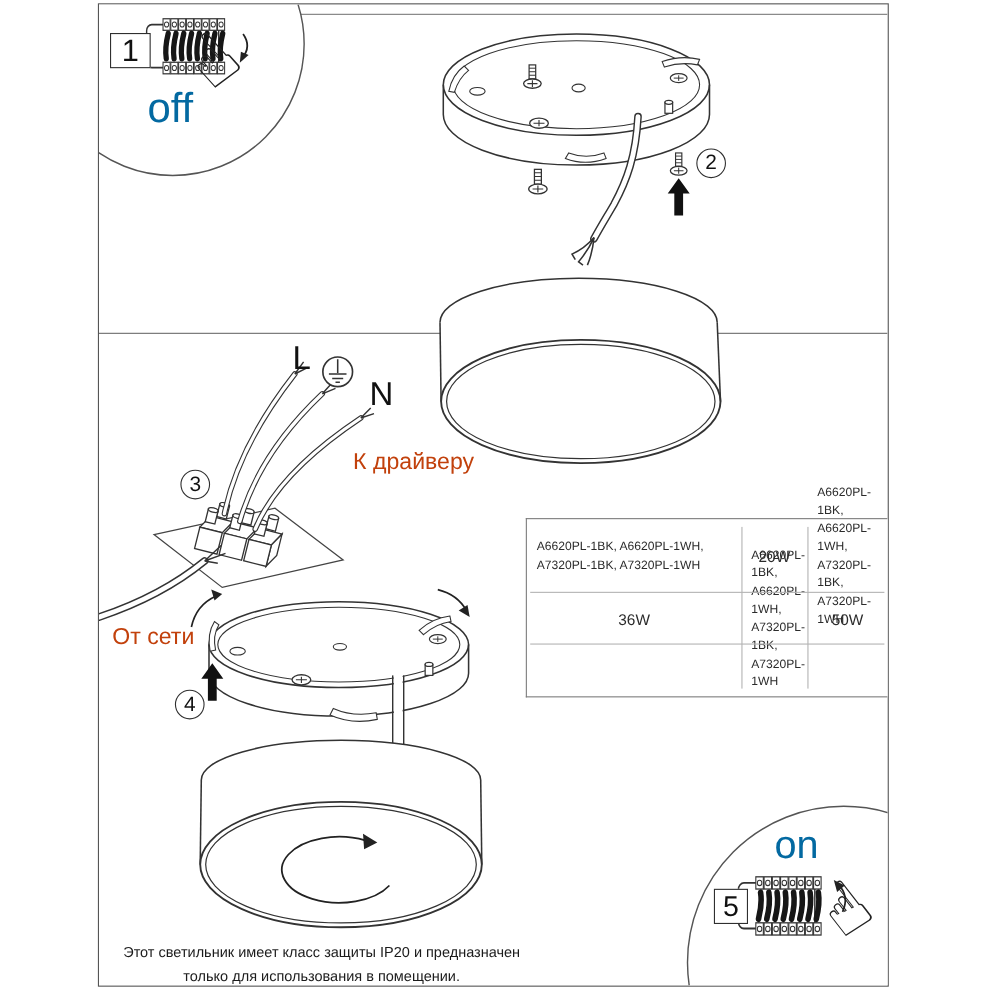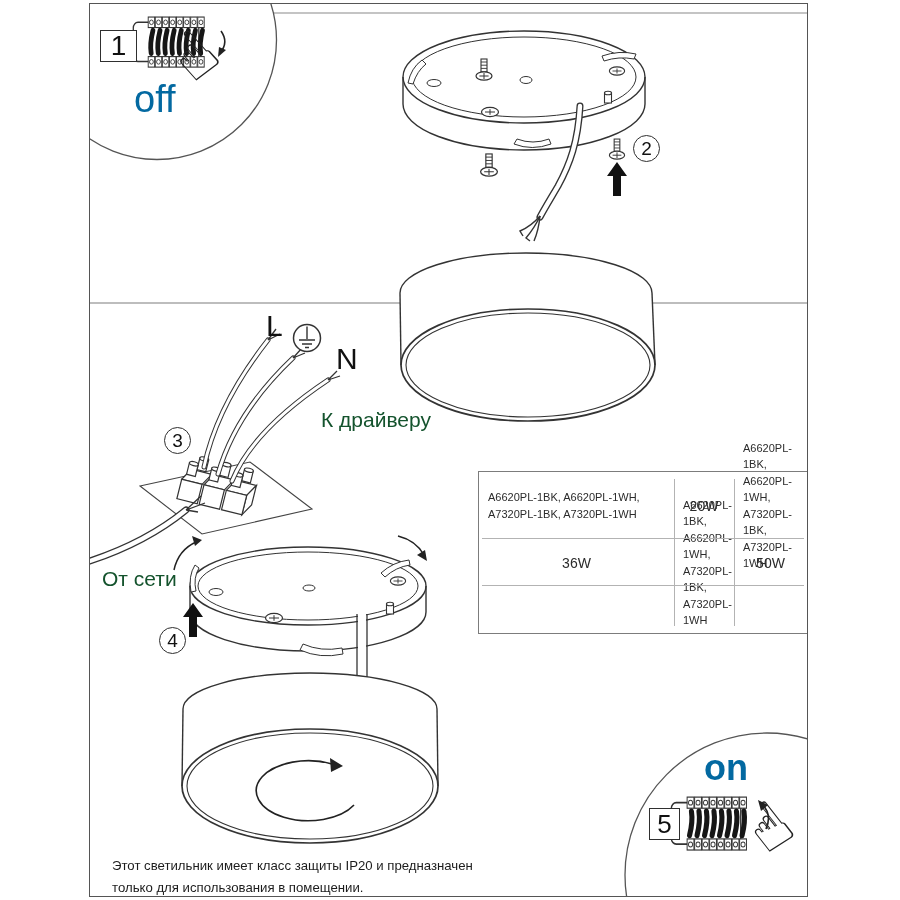--- a/index.html
+++ b/index.html
@@ -11,30 +11,30 @@
   .txt{position:absolute;white-space:nowrap;line-height:1;}
   .state-label{font-size:38px;color:#0369a1;}
   .badge-box{position:absolute;background:#fff;border:1.6px solid #2f2f2f;
              display:flex;align-items:center;justify-content:center;color:#111;}
   .badge-circle{position:absolute;width:25px;height:25px;border:1.5px solid #2f2f2f;border-radius:50%;
              background:#fff;display:flex;align-items:center;justify-content:center;
              font-size:19px;color:#111;}
   .hand{position:absolute;color:#222;font-family:"DejaVu Sans",sans-serif;
         font-size:64px;line-height:1;transform-origin:35% 12%;}
   .wire-label{font-size:30px;color:#111;}
-  .ru-label{font-size:21px;color:#14532d;}
+  .ru-label{font-size:21px;color:#c2410c;}
   .spec-table{position:absolute;left:388px;top:467px;width:329px;height:163px;
               border:1px solid #7c7c7c;border-right:none;box-sizing:border-box;background:#fff;
               display:grid;grid-template-columns:195px 60px 1fr;grid-template-rows:67px 47px 49px;}
   .spec-table .cell{display:flex;align-items:center;justify-content:center;
               font-size:14px;color:#2b2b2b;}
   .spec-table .models{flex-direction:column;align-items:flex-start;justify-content:center;
               padding-left:9px;font-size:11px;line-height:1.5;}
   .tline{position:absolute;background:#b3b3b3;}
-  .note{position:absolute;left:22px;top:851px;font-size:13.2px;line-height:1.65;color:#1c1c1c;}
+  .note{position:absolute;left:22px;top:851px;font-size:13.2px;line-height:1.65;color:#1c1c1c;text-align:center;}
 </style>
 </head>
 <body>
 
 <div class="page">
  <div class="frame">
 
   <svg class="art" width="717" height="892" viewBox="0 0 717 892">
     <defs>
       <g id="breaker-shell">
@@ -270,21 +270,21 @@
     <span>3</span>
   </div>
   <div class="badge-circle" style="left:69px;top:623px;">
     <span>4</span>
   </div>
   <div class="badge-box" style="left:559px;top:804px;width:29px;height:30px;font-size:26px;">
     <span>5</span>
   </div>
 
   <div class="txt state-label" style="left:44px;top:76px;">off</div>
-  <div class="txt state-label" style="left:614px;top:746px;font-size:36px;font-weight:bold;">on</div>
+  <div class="txt state-label" style="left:614px;top:746px;font-size:36px;">on</div>
 
   <div class="hand" style="left:70px;top:30px;transform:rotate(-42deg);">☝</div>
   <div class="hand" style="left:646px;top:800px;transform:rotate(-38deg);">☝</div>
 
   <div class="txt wire-label" style="left:176px;top:307px;">L</div>
   <div class="txt wire-label" style="left:246px;top:340px;">N</div>
   <div class="txt ru-label" style="left:231px;top:405px;">К драйверу</div>
   <div class="txt ru-label" style="left:12px;top:564px;">От сети</div>
 
   <div class="spec-table">

